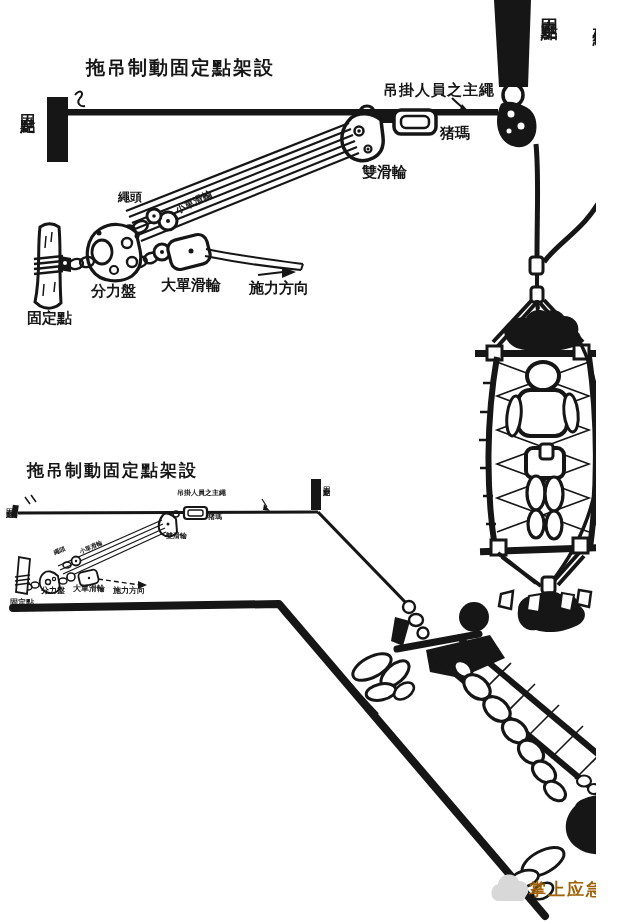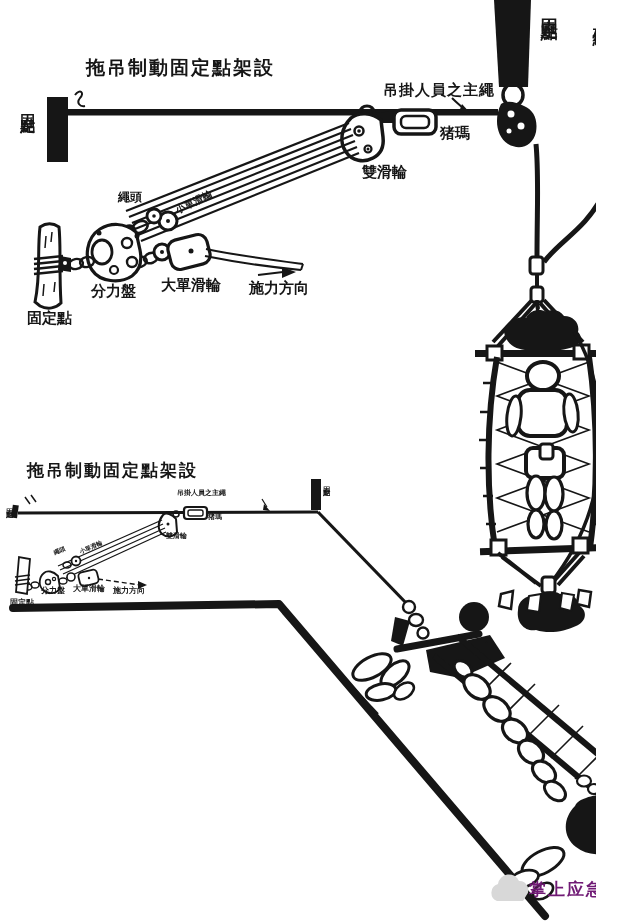--- a/index.html
+++ b/index.html
@@ -13,21 +13,21 @@
   .t-main{font-size:19px;letter-spacing:2px;}
   .t-small{font-size:17px;letter-spacing:2px;}
   .f15{font-size:15px;}
   .f12{font-size:12px;}
   .f10{font-size:10px;}
   .f8{font-size:8px;}
   .f7{font-size:7px;}
   .f6{font-size:6px;}
   .rot27{transform:rotate(-26deg);transform-origin:0 50%;}
   .rot20{transform:rotate(-24deg);transform-origin:0 50%;}
-  .wm{color:#701a75;font-size:17px;font-weight:bold;letter-spacing:2px;}
+  .wm{color:#a16207;font-size:17px;font-weight:bold;letter-spacing:2px;}
   svg .ln{stroke:#161616;fill:none;}
   svg .fl{fill:#161616;stroke:none;}
   svg .wh{fill:#ffffff;stroke:#161616;}
 </style>
 </head>
 <body>
 
 <div class="canvas">
 
 <svg class="art" viewBox="0 0 640 923">

